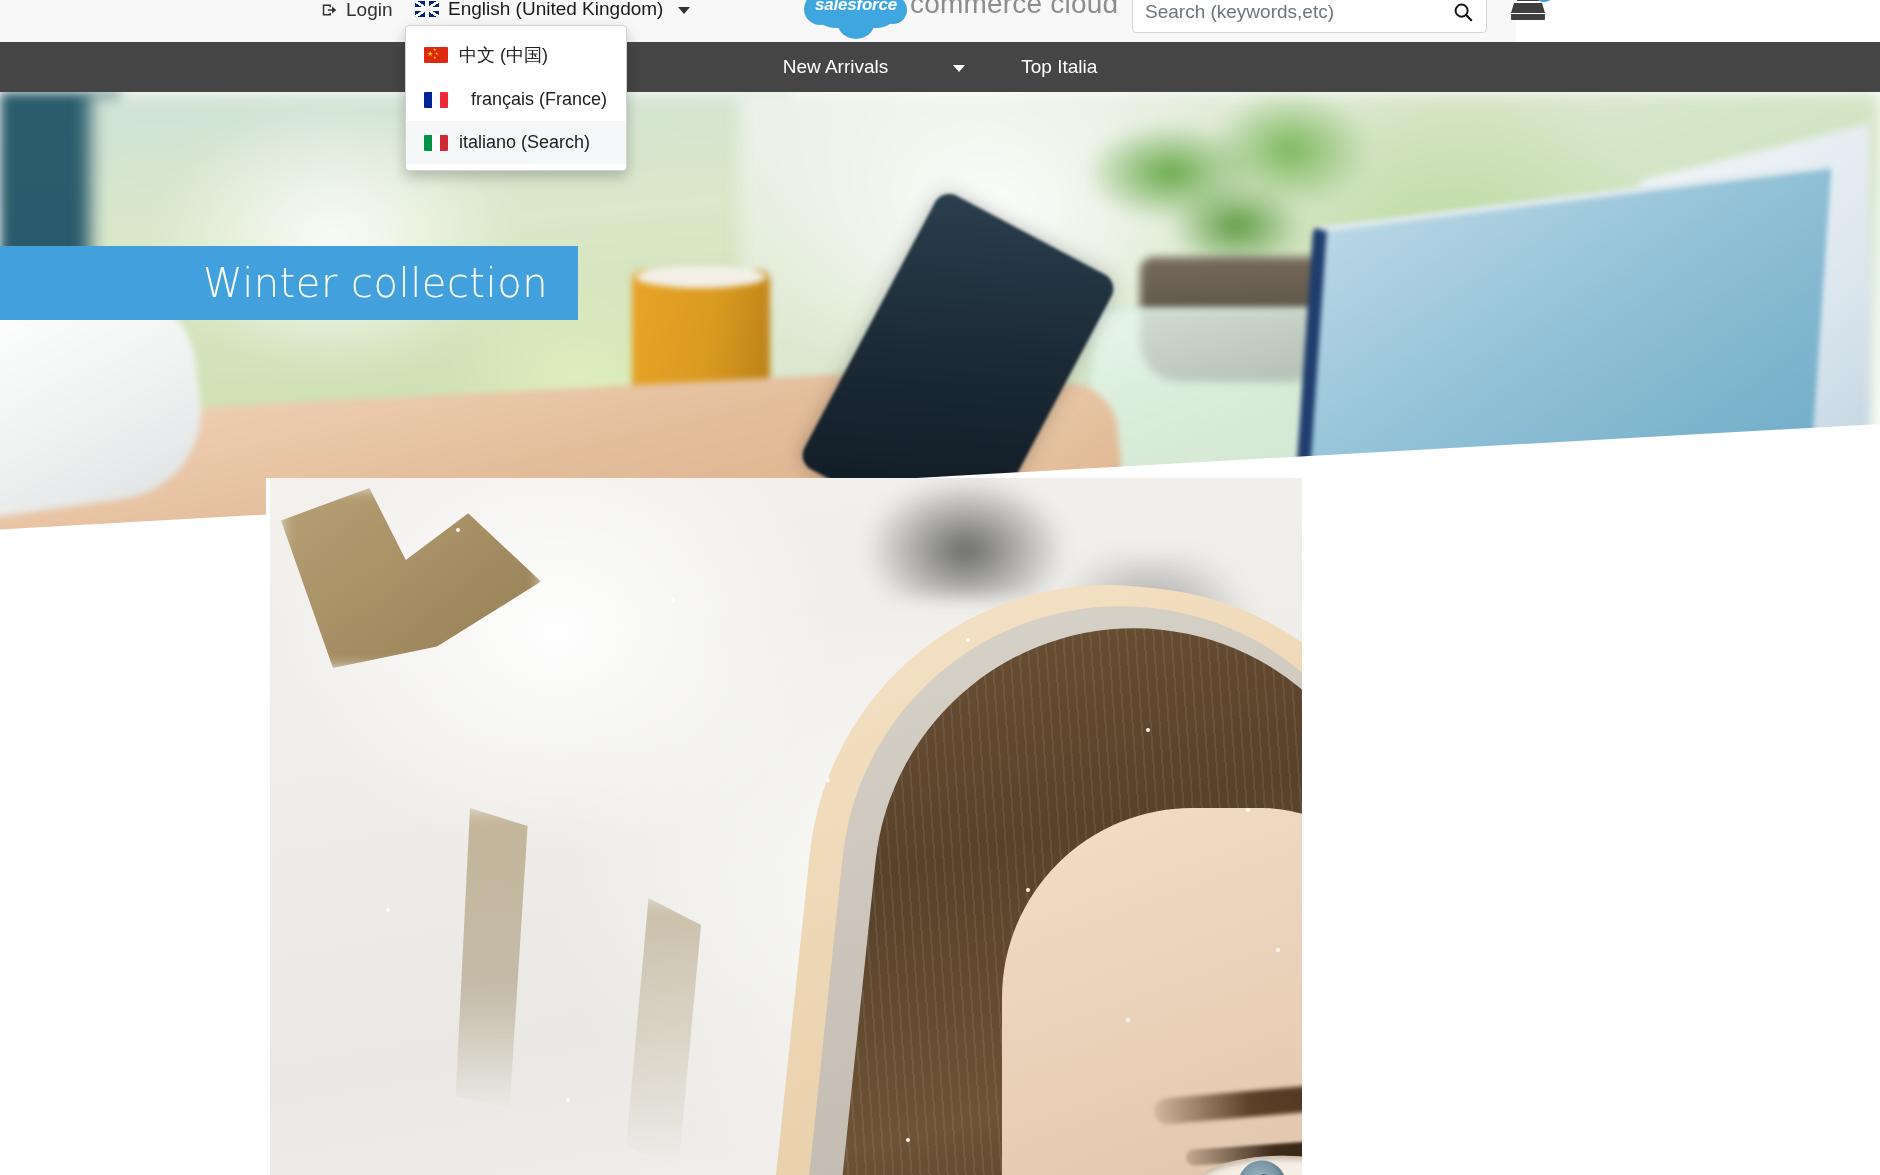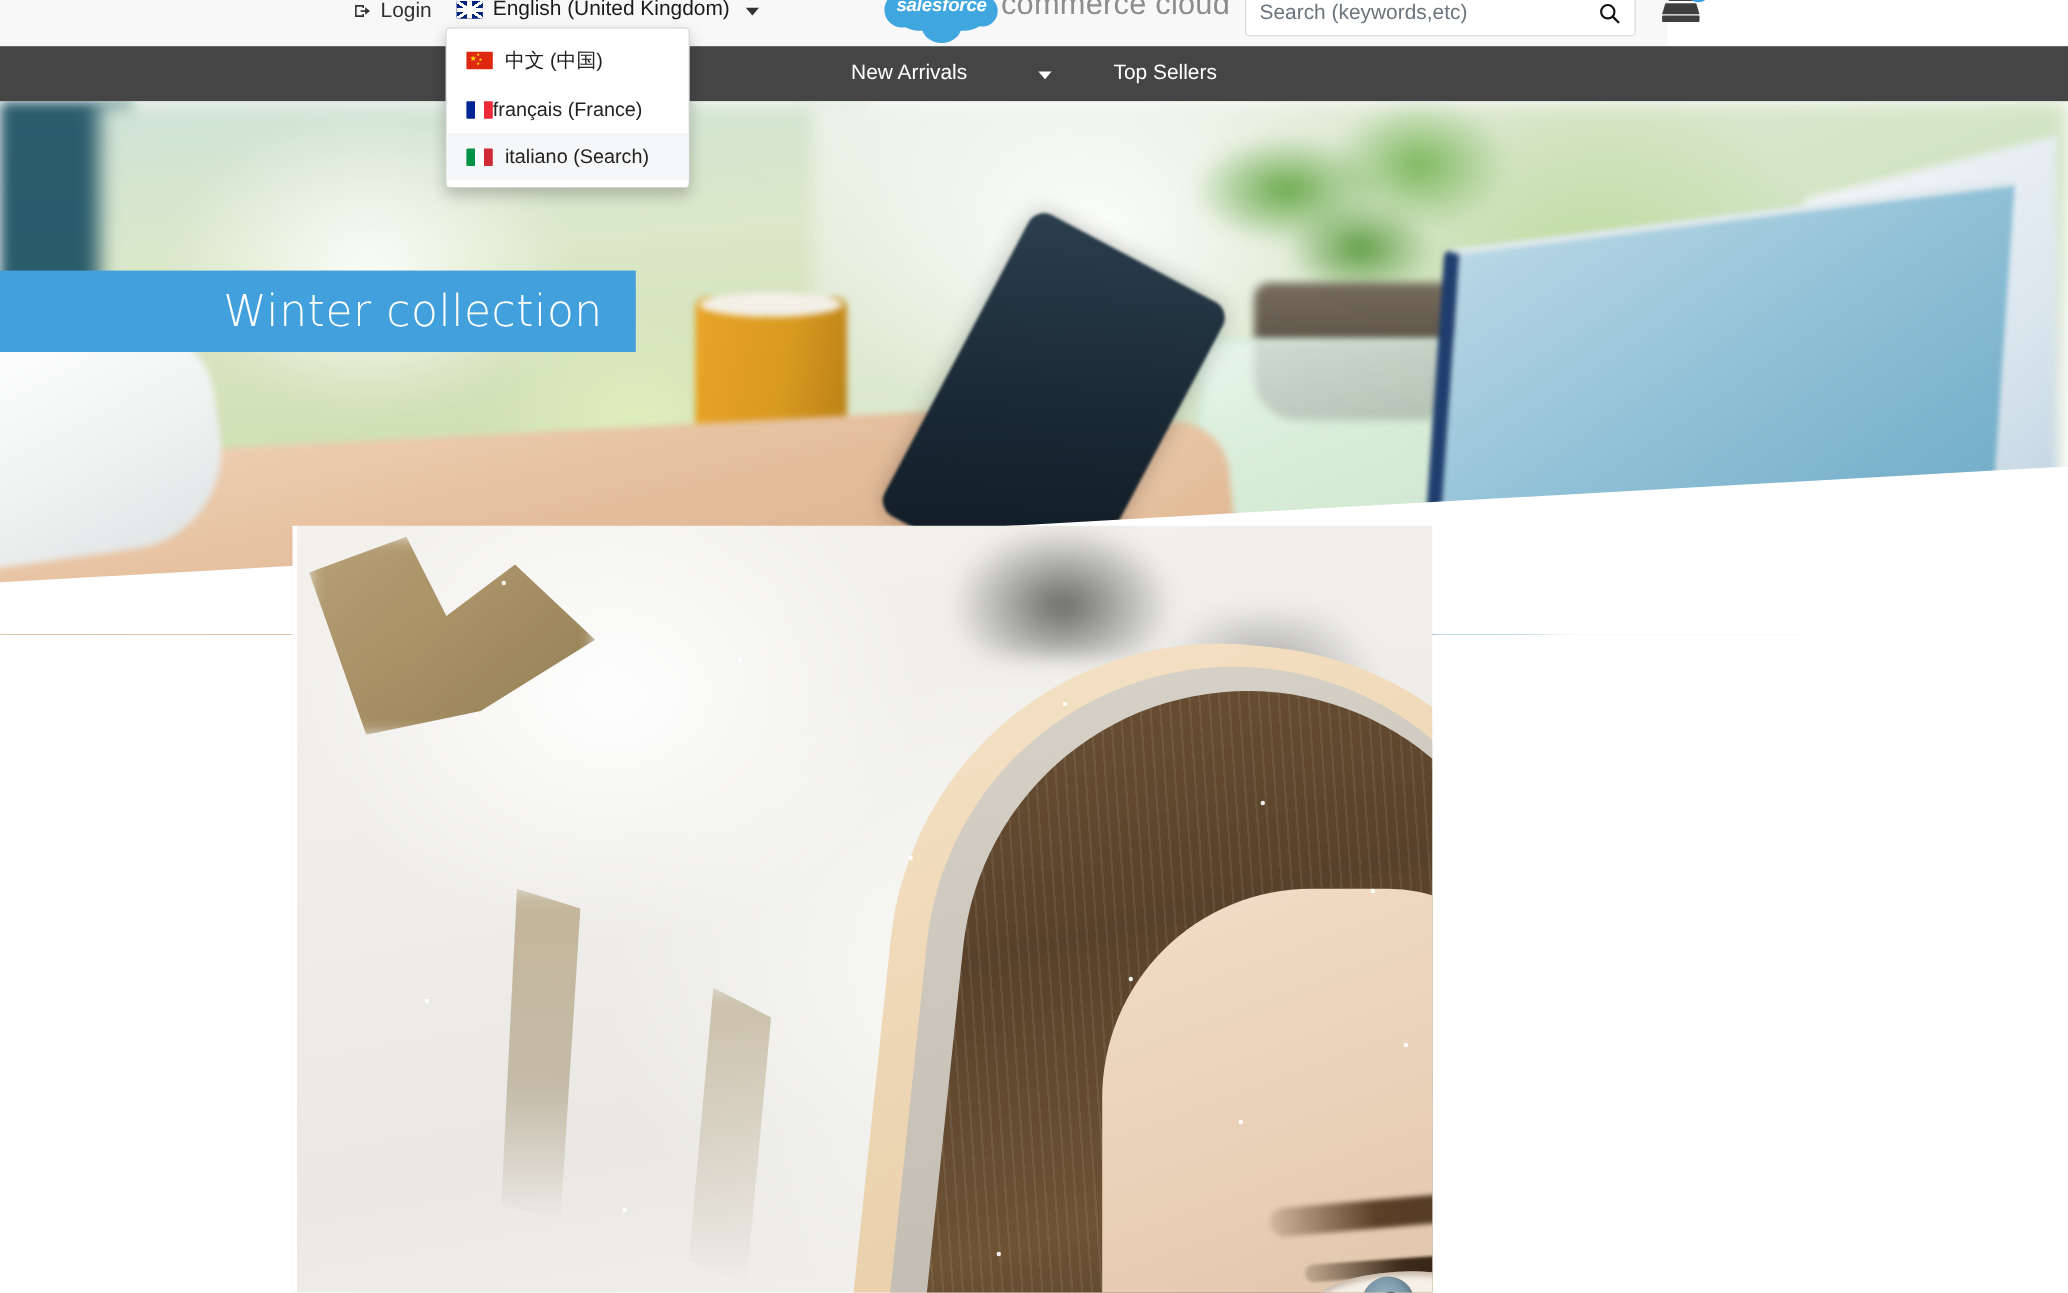--- a/index.html
+++ b/index.html
@@ -404,21 +404,21 @@
 <div class="navbar">
   <div class="nav-items">
     <span class="nav-item">
       <span>New Arrivals</span>
     </span>
     <span class="nav-item">
       <span></span>
       <span class="nav-caret"></span>
     </span>
     <span class="nav-item">
-      <span>Top Sellers</span>
+      <span>Top Italia</span>
     </span>
   </div>
 </div>
 
 <div class="hero">
   <div class="hero-photo">
     <div class="hp-wall"></div>
     <div class="hp-window"></div>
     <div class="hp-right"></div>
     <div class="hp-plant"></div>
@@ -484,21 +484,21 @@
   <div class="lang-opt" style="display:flex;align-items:center;gap:11px;padding:11px 18px;cursor:pointer;font-size:18px;color:#212121;">
     <span class="flag" style="background:#de2910;position:relative;">
       <span style="position:absolute;left:3px;top:3px;color:#ffde00;font-size:7px;line-height:7px;">★</span>
       <span style="position:absolute;left:9px;top:1px;color:#ffde00;font-size:4px;line-height:4px;">★</span>
       <span style="position:absolute;left:11px;top:5px;color:#ffde00;font-size:4px;line-height:4px;">★</span>
       <span style="position:absolute;left:9px;top:9px;color:#ffde00;font-size:4px;line-height:4px;">★</span>
     </span>
     <span>中文 (中国)</span>
   </div>
 
-  <div class="lang-opt" style="display:flex;align-items:center;gap:0;padding:11px 18px;cursor:pointer;font-size:18px;color:#212121;">
+  <div class="lang-opt" style="display:flex;align-items:center;gap:23px;padding:11px 18px;cursor:pointer;font-size:18px;color:#212121;">
     <span class="flag" style="background:linear-gradient(to right,#002395 0 33.33%,#ffffff 33.33% 66.66%,#ed2939 66.66% 100%);"></span>
     <span>français (France)</span>
   </div>
 
   <div class="lang-opt" style="display:flex;align-items:center;gap:11px;padding:11px 18px;cursor:pointer;font-size:18px;color:#212121;background:#f6f7f8;">
     <span class="flag" style="background:linear-gradient(to right,#009246 0 33.33%,#ffffff 33.33% 66.66%,#ce2b37 66.66% 100%);"></span>
     <span>italiano (Search)</span>
   </div>
 </div>
 

